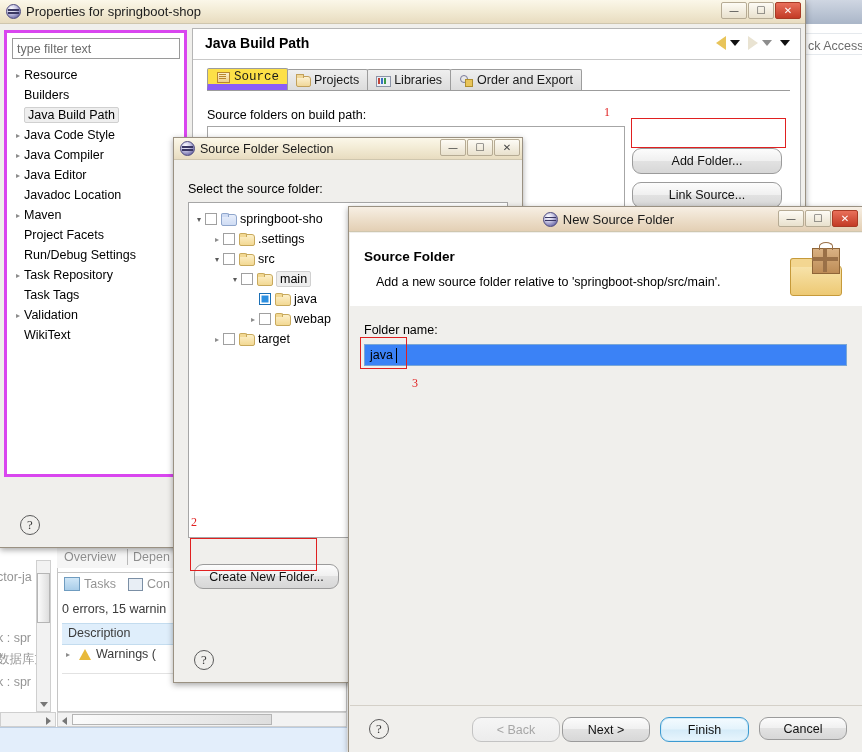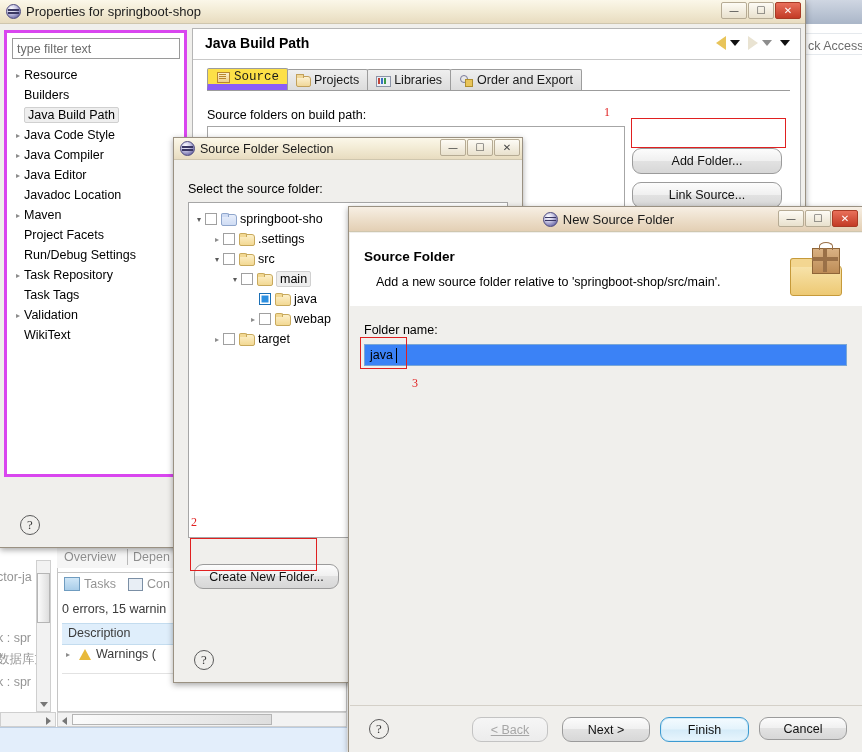--- a/index.html
+++ b/index.html
@@ -473,21 +473,21 @@
       <div style="position:absolute;left:14px;top:38px;width:483px;height:22px;background:#3b82f6;border:1px solid #7aa7d6;box-sizing:border-box;">
         <span style="position:absolute;left:5px;top:3px;font-size:12.5px;">java</span>
         <span style="position:absolute;left:31px;top:3px;width:1px;height:15px;background:#000;display:block;"></span>
       </div>
     </div>
 
     <div style="position:absolute;left:1px;right:0;bottom:0;height:46px;background:#f0efec;border-top:1px solid #d4d0c8;">
       <div class="helpicon" style="position:absolute;left:19px;top:13px;">
         <span>?</span>
       </div>
-      <div class="btn disabled" style="position:absolute;left:122px;top:11px;width:76px;height:25px;text-decoration:underline;">
+      <div class="btn disabled" style="position:absolute;left:122px;top:11px;width:88px;height:25px;">
         <span>&lt; Back</span>
       </div>
       <div class="btn" style="position:absolute;left:212px;top:11px;width:88px;height:25px;">
         <span>Next &gt;</span>
       </div>
       <div class="btn default" style="position:absolute;left:310px;top:11px;width:89px;height:25px;">
         <span>Finish</span>
       </div>
       <div class="btn" style="position:absolute;left:409px;top:11px;width:88px;height:23px;">
         <span>Cancel</span>

